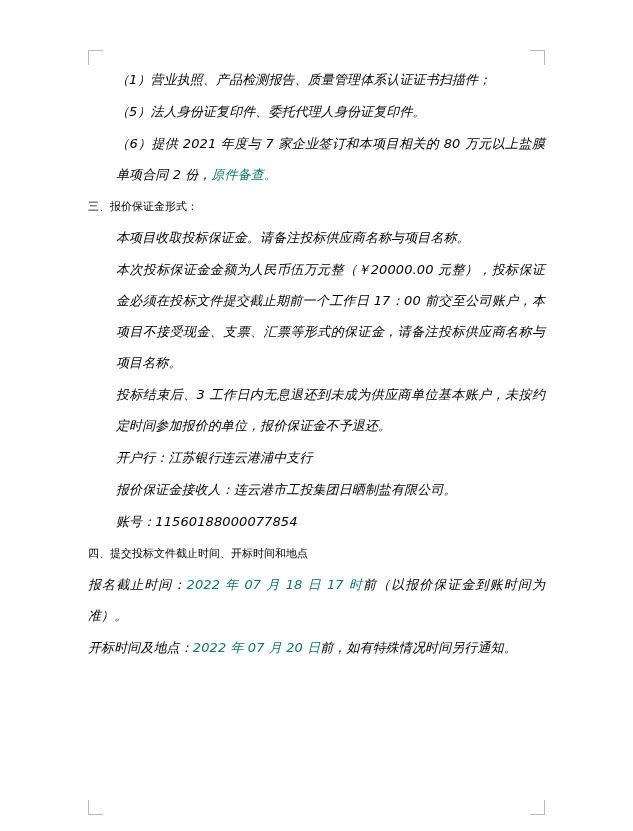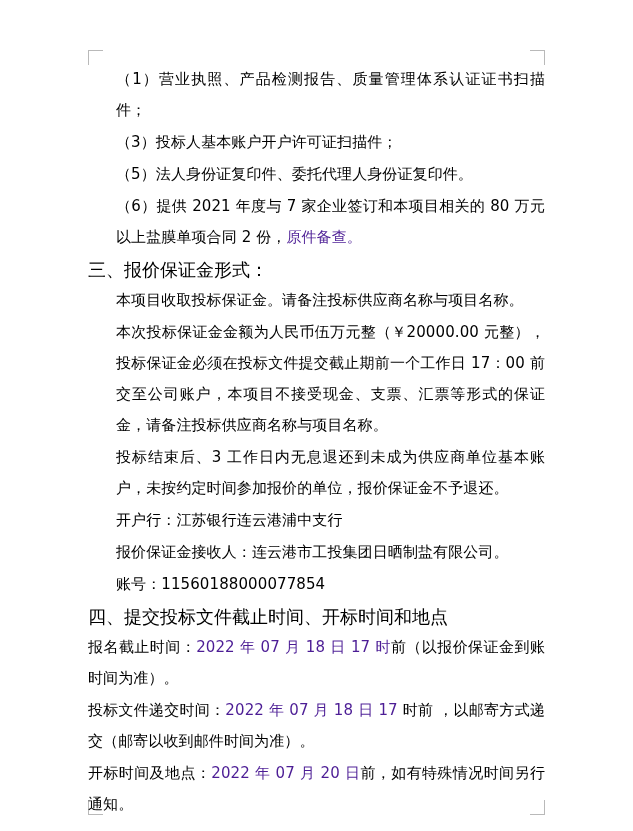--- a/index.html
+++ b/index.html
@@ -36,57 +36,56 @@
   .mark.bl { left: 88px;  bottom: 16px; border-left-width: 1px; border-bottom-width: 1px; }
   .mark.br { right: 88px; bottom: 16px; border-right-width: 1px; border-bottom-width: 1px; }
 
   .content {
     position: absolute;
     left: 88px;
     top: 64px;
     width: 457px;
   }
   .para {
-    font-size: 15px;
+    font-size: 13px;
     line-height: 31px;
     color: #000000;
     margin: 0 0 1px 0;
     text-align: justify;
     letter-spacing: 0.1px;
+    font-style: italic;
   }
   .indent-block { padding-left: 28px; }
   .heading {
-    font-size: 18px;
+    font-size: 11px;
     line-height: 31px;
     margin: 0;
     font-weight: normal;
   }
-  .red { color: #4c1d95; }
+  .red { color: #0f766e; }
 </style>
 </head>
 <body>
 
 <div class="page">
 
   <div class="mark tl"></div>
   <div class="mark tr"></div>
   <div class="mark bl"></div>
   <div class="mark br"></div>
 
   <div class="content" id="doc-content">
       <div class="para indent-block"><span>（1）营业执照、产品检测报告、质量管理体系认证证书扫描件；</span></div>
-      <div class="para indent-block"><span>（3）投标人基本账户开户许可证扫描件；</span></div>
       <div class="para indent-block"><span>（5）法人身份证复印件、委托代理人身份证复印件。</span></div>
       <div class="para indent-block"><span>（6）提供 2021 年度与 7 家企业签订和本项目相关的 80 万元以上盐膜单项合同 2 份，</span><span class="red">原件备查。</span></div>
       <div class="heading"><span>三、报价保证金形式：</span></div>
       <div class="para indent-block"><span>本项目收取投标保证金。请备注投标供应商名称与项目名称。</span></div>
       <div class="para indent-block"><span>本次投标保证金金额为人民币伍万元整（￥20000.00 元整），投标保证金必须在投标文件提交截止期前一个工作日 17：00 前交至公司账户，本项目不接受现金、支票、汇票等形式的保证金，请备注投标供应商名称与项目名称。</span></div>
       <div class="para indent-block"><span>投标结束后、3 工作日内无息退还到未成为供应商单位基本账户，未按约定时间参加报价的单位，报价保证金不予退还。</span></div>
       <div class="para indent-block"><span>开户行：江苏银行连云港浦中支行</span></div>
       <div class="para indent-block"><span>报价保证金接收人：连云港市工投集团日晒制盐有限公司。</span></div>
       <div class="para indent-block"><span>账号：11560188000077854</span></div>
       <div class="heading"><span>四、提交投标文件截止时间、开标时间和地点</span></div>
       <div class="para"><span>报名截止时间：</span><span class="red">2022 年 07 月 18 日 17 时</span><span>前（以报价保证金到账时间为准）。</span></div>
-      <div class="para"><span>投标文件递交时间：</span><span class="red">2022 年 07 月 18 日 17</span><span> 时前 ，以邮寄方式递交（邮寄以收到邮件时间为准）。</span></div>
       <div class="para"><span>开标时间及地点：</span><span class="red">2022 年 07 月 20 日</span><span>前，如有特殊情况时间另行通知。</span></div>
     </div>
 
 </div>
 
 </body></html>

